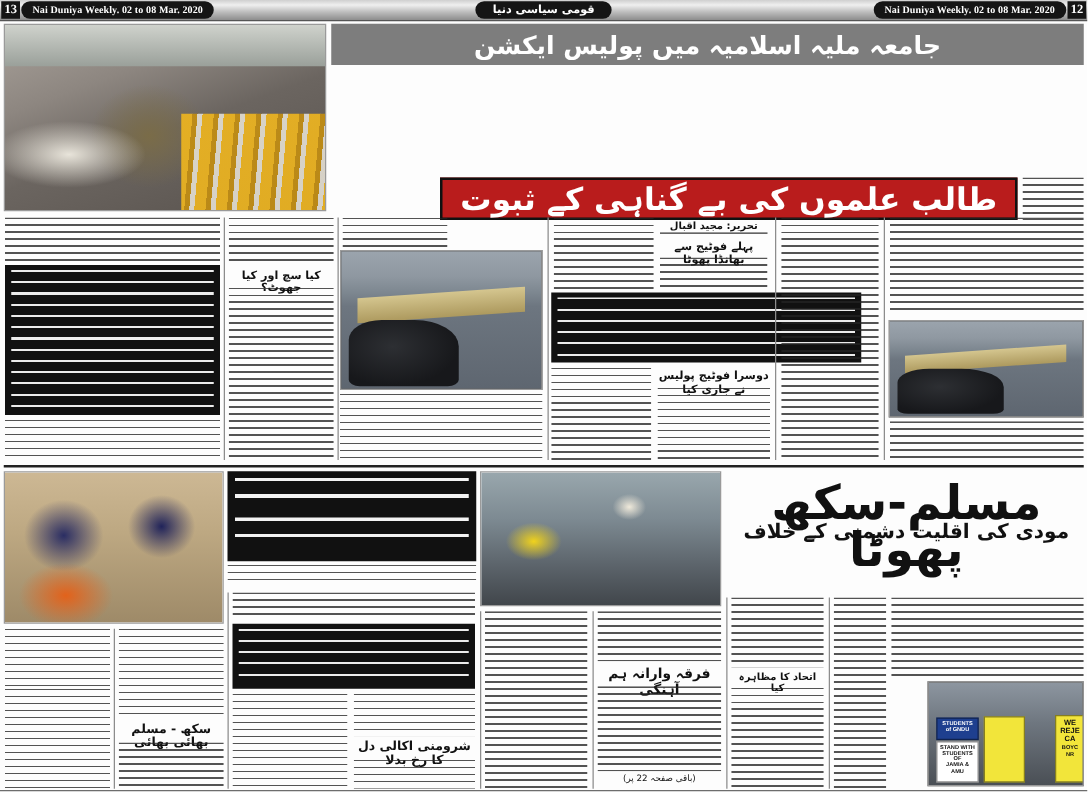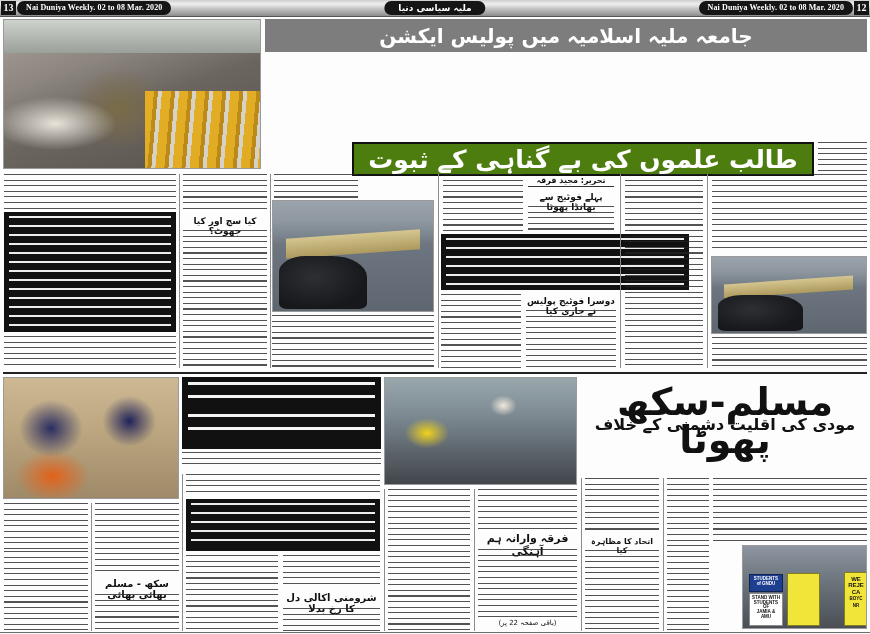--- a/index.html
+++ b/index.html
@@ -117,21 +117,21 @@
     color: #111;
     direction: rtl;
     font-family: "DejaVu Sans", sans-serif;
     font-weight: bold;
     text-align: center;
     display: flex; align-items: center; justify-content: center;
     line-height: 1;
   }
   .subhead-black {
     position: absolute;
-    background: #4d7c0f; color: #fff;
+    background: #b91c1c; color: #fff;
     direction: rtl;
     font-family: "DejaVu Sans", sans-serif;
     font-weight: bold;
     text-align: center;
     display: flex; align-items: center; justify-content: center;
     border: 2px solid #111;
   }
   .inline-sub {
     position: absolute;
     direction: rtl;
@@ -224,21 +224,21 @@
   }
 </style>
 </head>
 <body>
 
 <div class="page">
 
   <div class="masthead">
     <div class="folio folio-l">13</div>
     <div class="pill pill-l">Nai Duniya Weekly. 02 to 08 Mar. 2020</div>
-    <div class="pill pill-c urdu">ملیہ سیاسی دنیا</div>
+    <div class="pill pill-c urdu">قومی سیاسی دنیا</div>
     <div class="pill pill-r">Nai Duniya Weekly. 02 to 08 Mar. 2020</div>
     <div class="folio folio-r">12</div>
   </div>
 
   <div class="photo" style="left:3px; top:19px; width:258px; height:150px;">
     <div class="ph-lathi"></div>
   </div>
 
   <div class="kicker" style="left:265px; top:19px; width:602px; height:33px; font-size:20px; letter-spacing:.5px;text-align:right;">جامعہ ملیہ اسلامیہ میں پولیس ایکشن</div>
 
@@ -279,21 +279,21 @@
     <div class="ph-cctv"></div>
   </div>
   <div class="body-col" style="left:272px; top:315px; width:162px; height:53px;">
     <div class="greek" style="height:53px;"></div>
   </div>
 
   <div class="rule-v" style="left:438px; top:174px; height:194px;"></div>
   <div class="body-col" style="left:443px; top:174px; width:80px; height:58px;">
     <div class="greek" style="height:58px;"></div>
   </div>
-  <div class="byline urdu" style="left:528px; top:176px; width:86px;">تحریر: مجید فرقہ</div>
+  <div class="byline urdu" style="left:528px; top:176px; width:86px;">تحریر: مجید اقبال</div>
   <div class="inline-sub urdu" style="left:528px; top:192px; width:86px; font-size:9px;">پہلے فوٹیج سے بھانڈا پھوٹا</div>
   <div class="body-col" style="left:528px; top:206px; width:86px; height:26px;">
     <div class="greek" style="height:26px;"></div>
   </div>
 
   <div class="blackbox" style="left:441px; top:234px; width:248px; height:56px;">
     <div class="line" style="height:48px;"></div>
 
   </div>
 

